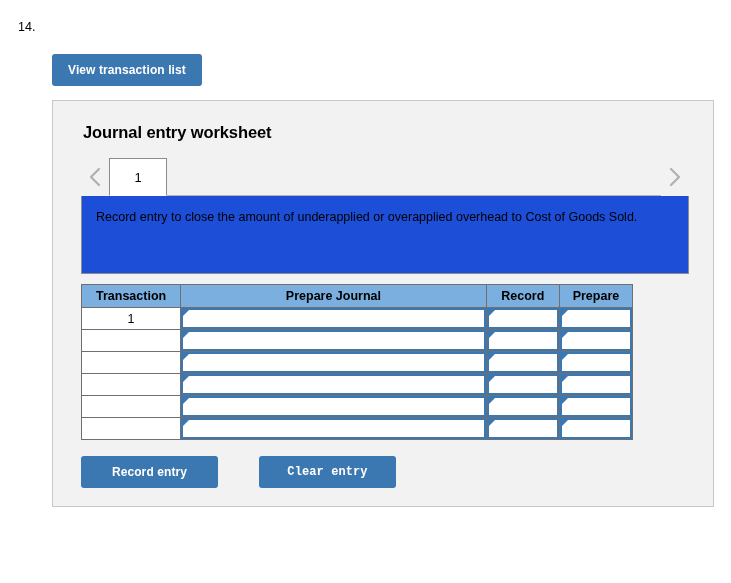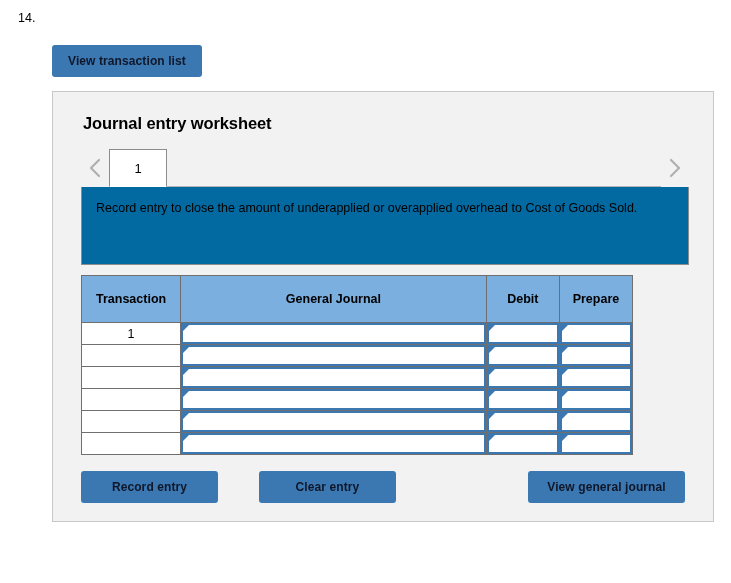--- a/index.html
+++ b/index.html
@@ -21,40 +21,41 @@
     padding: 10px 28px 0 8px;
   }
   .q-num {
     width: 30px;
     flex: 0 0 30px;
     font-size: 12.5px;
     line-height: 17px;
     text-align: left;
     padding-left: 10px;
     box-sizing: border-box;
+    margin-top: 9px;
   }
   .q-text {
     flex: 1;
     font-size: 12.5px;
     line-height: 17px;
     text-align: justify;
   }
   .q-text .emph {
     color: #e00000;
     font-weight: bold;
   }
 
   
   .top-btn-wrap {
     padding: 18px 0 0 52px;
   }
   .btn {
     display: inline-block;
     background: #3b77b0;
-    color: #0f172a;
+    color: #ffffff;
     font-size: 12px;
     font-weight: bold;
     border: none;
     border-radius: 3px;
     padding: 9px 16px;
     cursor: pointer;
     font-family: "Liberation Sans", sans-serif;
     text-align: center;
     letter-spacing: 0.1px;
   }
@@ -116,21 +117,21 @@
     display: flex;
     align-items: center;
     justify-content: center;
     font-size: 13px;
     cursor: pointer;
   }
 
   
   .descbox {
     margin: 0 24px 0 28px;
-    background: #0369a1;
+    background: #1d4ed8;
     border: 1px solid #8c8c8c;
     border-top: none;
     height: 78px;
     box-sizing: border-box;
     padding: 12px 14px;
     font-size: 12.5px;
     line-height: 18px;
   }
 
   
@@ -148,21 +149,21 @@
     table-layout: fixed;
     width: 552px;
     background: #ffffff;
   }
   .jtable th {
     background: #7aafdf;
     border: 1px solid #6f6f6f;
     font-size: 12.5px;
     font-weight: bold;
     height: 22px;
-    padding: 12px;
+    padding: 0;
     text-align: center;
   }
   .jtable td {
     border: 1px solid #6f6f6f;
     padding: 0;
     height: 21px;
     background: #ffffff;
   }
   .col-txn   { width: 99px; }
   .col-gj    { width: 305px; }
@@ -204,21 +205,21 @@
     height: 32px;
   }
   .btn-wide {
     position: absolute;
     top: 0;
     width: 137px;
     padding: 9px 0;
     font-size: 12px;
   }
   .btn-rec   { left: 0; }
-  .btn-clear { left: 178px; }
+  .btn-clear { left: 178px; font-family: Liberation Mono, monospace; }
   .btn-view  { left: 447px; width: 157px; }
 </style>
 </head>
 <body>
 
 <div class="question">
   <div class="q-num">14.</div>
 </div>
 
 <div class="top-btn-wrap">
@@ -253,22 +254,22 @@
   <table class="jtable">
     <colgroup>
       <col class="col-txn">
         <col class="col-gj">
         <col class="col-debit">
         <col class="col-credit">
     </colgroup>
     <thead>
       <tr>
         <th>Transaction</th>
-        <th>General Journal</th>
-        <th>Debit</th>
+        <th>Prepare Journal</th>
+        <th>Record</th>
         <th>Prepare</th>
       </tr>
     </thead>
     <tbody>
       <tr>
         <td class="txn-cell">1</td>
         <td class="inputcell">
             <div class="cell-input"></div>
           </td>
         <td class="inputcell">
@@ -337,16 +338,15 @@
         <td class="inputcell">
             <div class="cell-input"></div>
           </td>
       </tr>
     </tbody>
   </table>
 
   <div class="bottom-bar">
     <button class="btn btn-wide btn-rec">Record entry</button>
     <button class="btn btn-wide btn-clear">Clear entry</button>
-    <button class="btn btn-wide btn-view">View general journal</button>
   </div>
 
 </div>
 
 </body></html>

